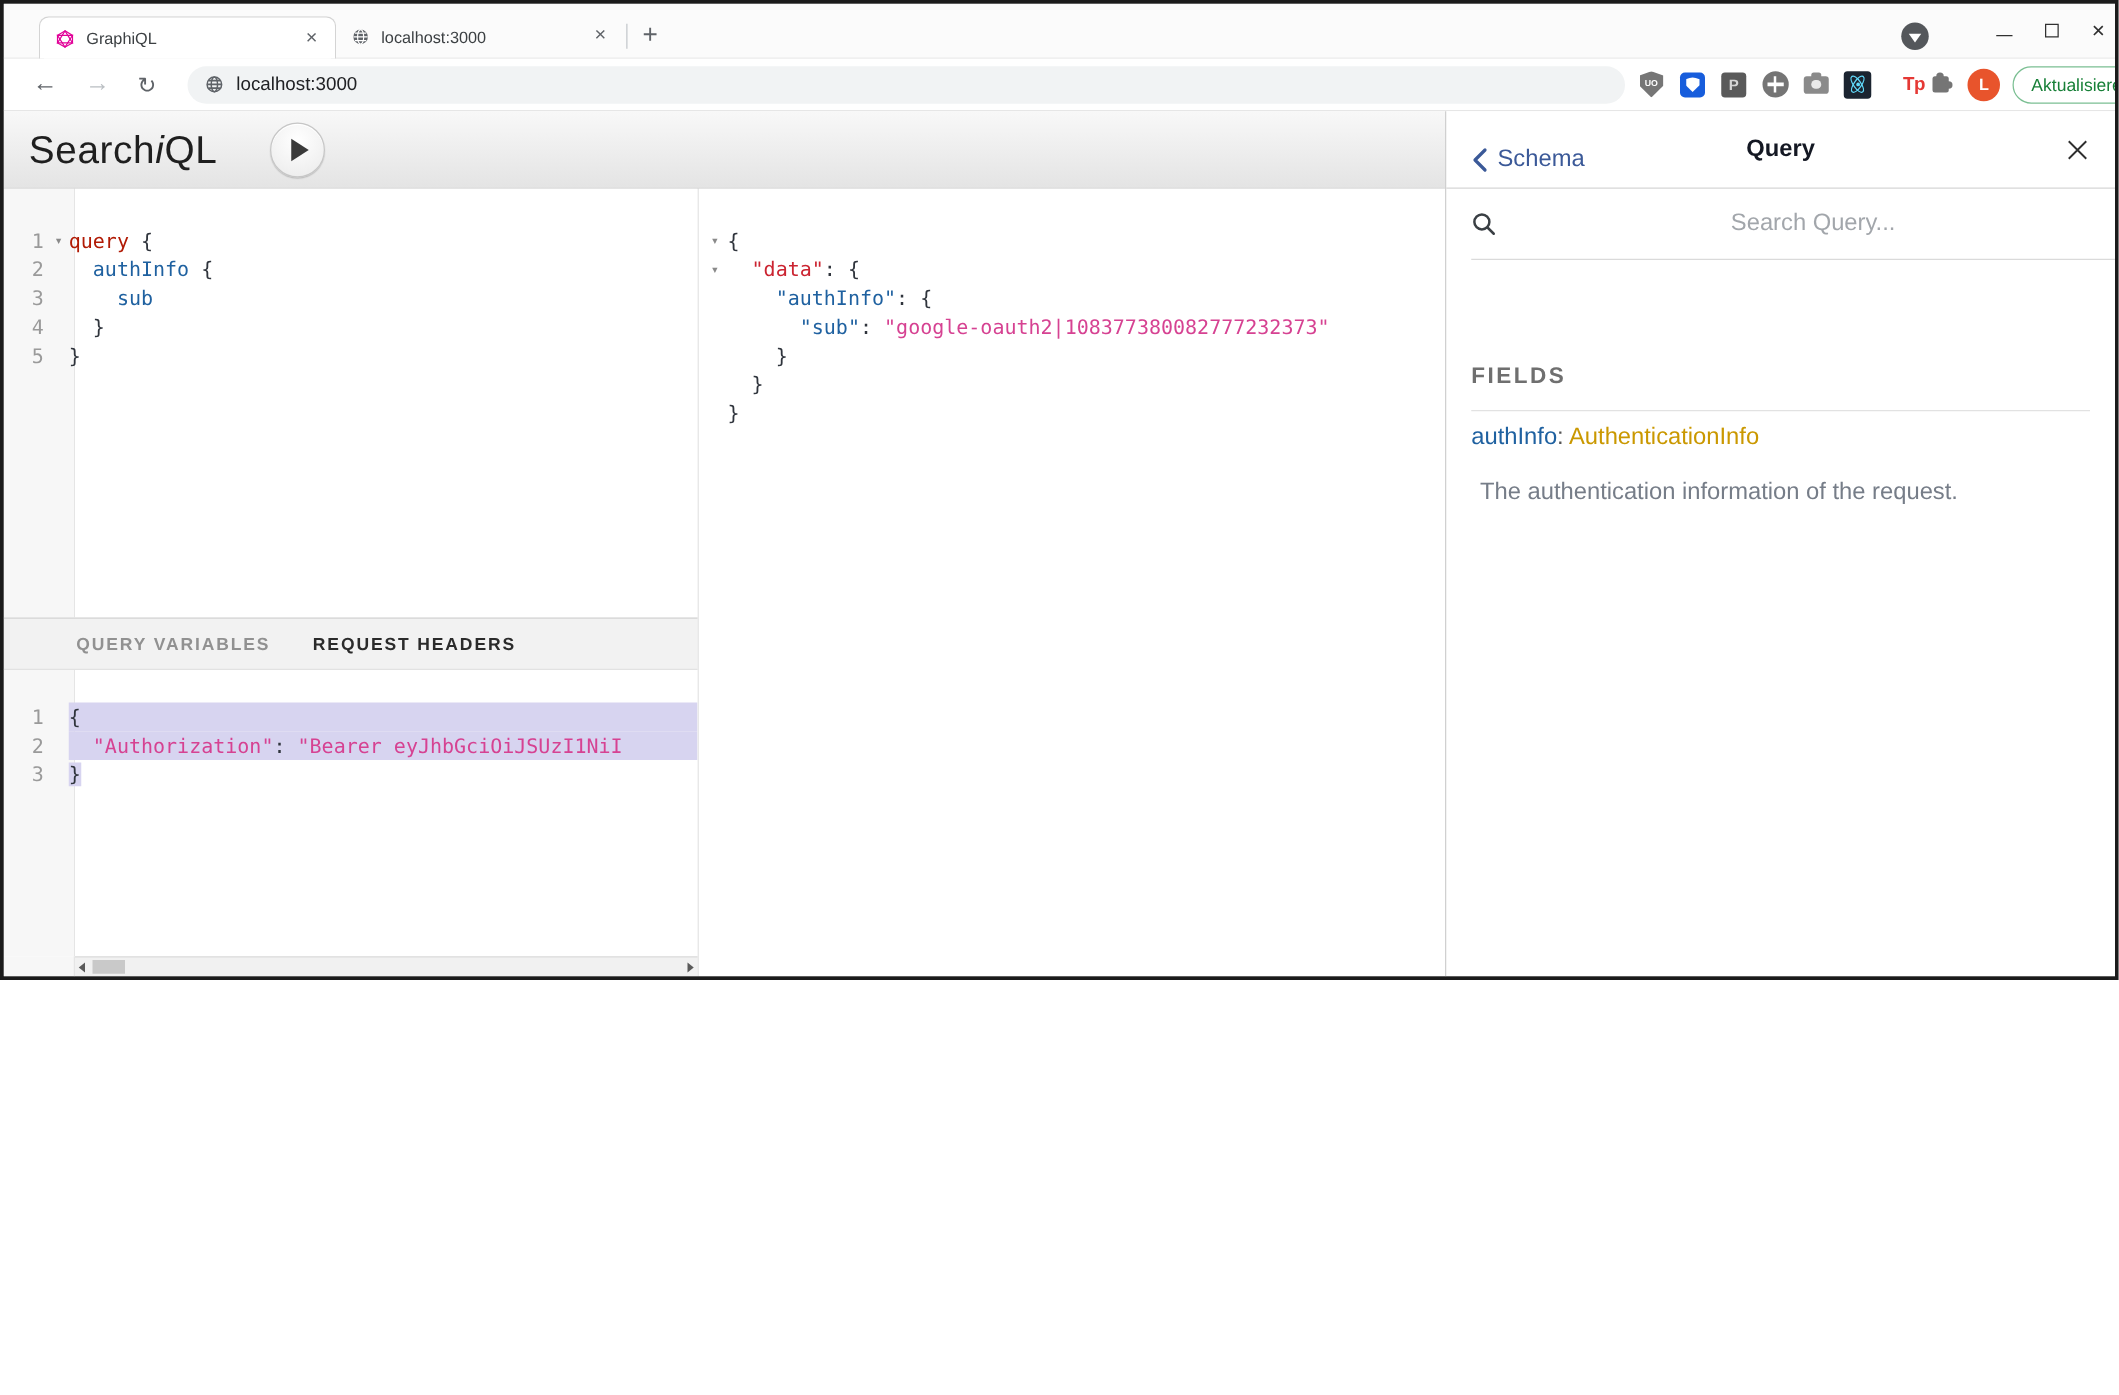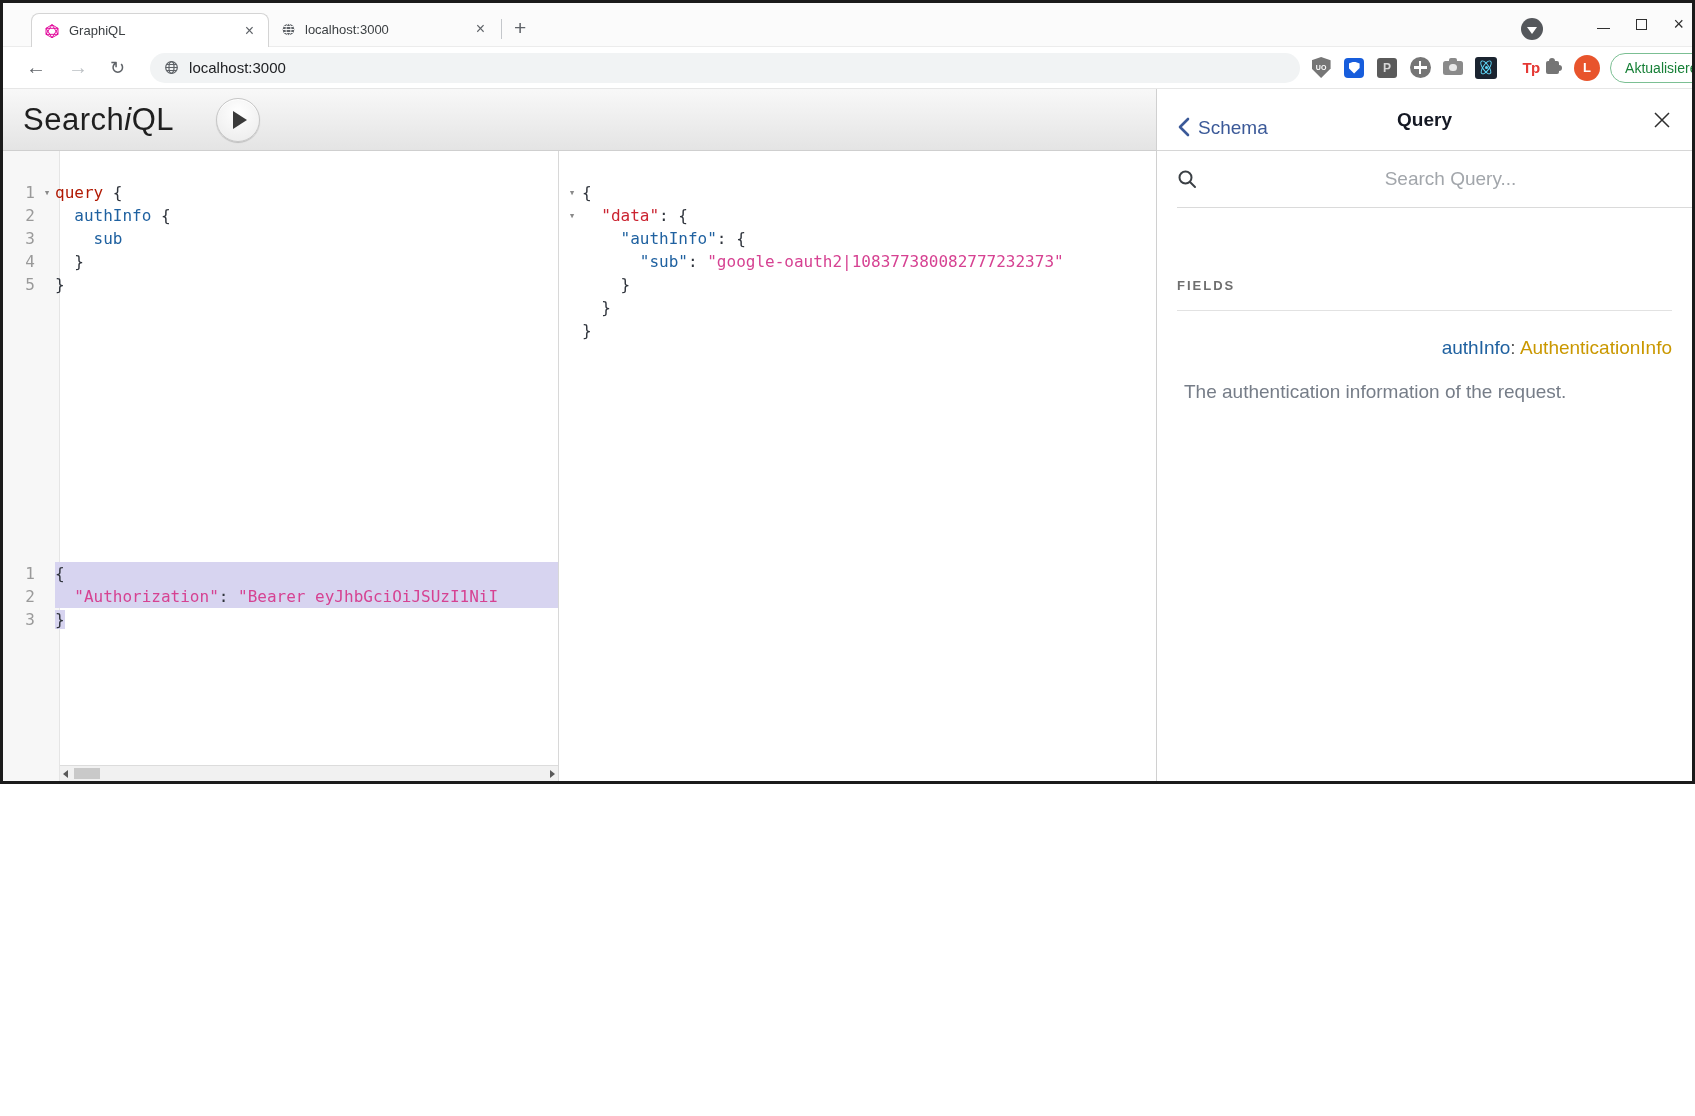--- a/index.html
+++ b/index.html
@@ -93,30 +93,30 @@
   .hs-left { position:absolute; left:3px; top:4px; width:0; height:0; border-top:4px solid transparent; border-bottom:4px solid transparent; border-right:5px solid #5a5a5a; }
   .hs-right { position:absolute; right:3px; top:4px; width:0; height:0; border-top:4px solid transparent; border-bottom:4px solid transparent; border-left:5px solid #5a5a5a; }
 
   .result-pane { flex:1; background:#fff; padding-top:30px; min-width:0; }
   .result-pane .fold { width:16px; margin-left:5px; }
   .result-pane .lc { padding-left:2px; }
 
   
   .docs { width:536px; flex:none; border-left:1px solid #d0d0d0; background:#fff; display:flex; flex-direction:column; font-size:19px; color:#41484f; }
   .docs-header { height:62px; flex:none; border-bottom:1px solid #d6d6d6; display:flex; align-items:center; padding:0 20px; position:relative; }
-  .docs-back { display:flex; gap:8px; color:#3B5998;margin-top:16px; }
+  .docs-back { display:flex; align-items:center; gap:8px; color:#3B5998;margin-top:16px; }
   .docs-title { position:absolute; left:0; right:0; text-align:center; font-weight:bold; color:#141823; pointer-events:none; }
   .docs-close { margin-left:auto; display:flex; z-index:1; }
   .search-row { height:57px; flex:none; margin-left:20px; border-bottom:1px solid #dadada; display:flex; align-items:center; gap:12px; }
   .search-input { border:none; outline:none; flex:1; font-size:19px; font-family:"Liberation Sans",sans-serif; color:#41484f; background:transparent;text-align:center; }
   .search-input::placeholder { color:#a2a6ab; }
   .docs-body { padding:26px 20px 0 20px; }
-  .fields-heading { margin-top:44px; font-size:13px; font-weight:bold; letter-spacing:2px; color:#6f6f6f; }
+  .fields-heading { margin-top:56px; font-size:18px; font-weight:bold; letter-spacing:2px; color:#6f6f6f; }
   .fields-rule { margin-top:17px; border-bottom:1px solid #e2e2e2; }
-  .field-row { margin-top:26px;text-align:right; }
+  .field-row { margin-top:10px; }
   .field-name { color:#1F61A0; }
   .field-colon { color:#555; }
   .field-type { color:#CA9800; }
   .field-desc { margin-top:22px; padding-left:7px; color:#767d88; }
 </style>
 </head>
 <body>
 
 <div class="window">
 
@@ -219,20 +219,24 @@
     <div class="gq-left">
       <div class="topbar">
         <div class="logo"><span>Search</span><span class="it">i</span><span>QL</span></div>
         <div class="execute">
             <div class="play-tri"></div>
           </div>
       </div>
       <div class="main-row">
         <div class="left-col">
           <div id="query-editor" class="editor gutter-bg query-editor"><div class="code-line"><span class="ln">1</span><span class="fold">▾</span><span class="lc"><span class="tok-k">query</span><span class="tok-b"> {</span></span></div><div class="code-line"><span class="ln">2</span><span class="fold"></span><span class="lc"><span>  </span><span class="tok-p">authInfo</span><span class="tok-b"> {</span></span></div><div class="code-line"><span class="ln">3</span><span class="fold"></span><span class="lc"><span>    </span><span class="tok-p">sub</span></span></div><div class="code-line"><span class="ln">4</span><span class="fold"></span><span class="lc"><span class="tok-b">  }</span></span></div><div class="code-line"><span class="ln">5</span><span class="fold"></span><span class="lc"><span class="tok-b">}</span></span></div></div>
+          <div class="vars-tabs">
+            <span class="vtab">QUERY VARIABLES</span>
+            <span class="vtab active">REQUEST HEADERS</span>
+          </div>
           <div id="headers-editor" class="editor gutter-bg headers-editor"><div class="code-line"><span class="ln">1</span><span class="fold"></span><span class="lc sel-full"><span class="tok-b">{</span></span></div><div class="code-line"><span class="ln">2</span><span class="fold"></span><span class="lc sel-full"><span>  </span><span class="tok-s">"Authorization"</span><span class="tok-b">: </span><span class="tok-s">"Bearer eyJhbGciOiJSUzI1NiI</span></span></div><div class="code-line"><span class="ln">3</span><span class="fold"></span><span class="lc"><span class="sel-char"><span class="tok-b">}</span></span></span></div></div>
           <div class="hscroll">
             <div class="hscroll-stub"></div>
             <div class="hscroll-track">
               <div class="hs-left"></div>
               <div class="hs-thumb"></div>
               <div class="hs-right"></div>
             </div>
           </div>
         </div>

